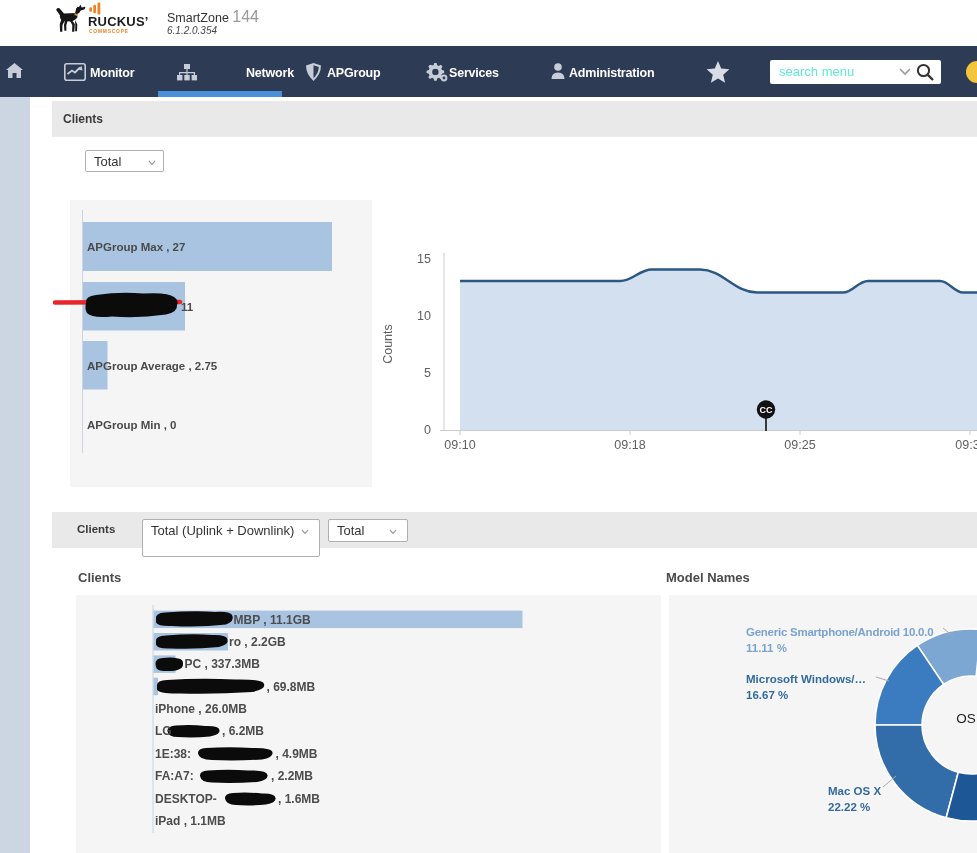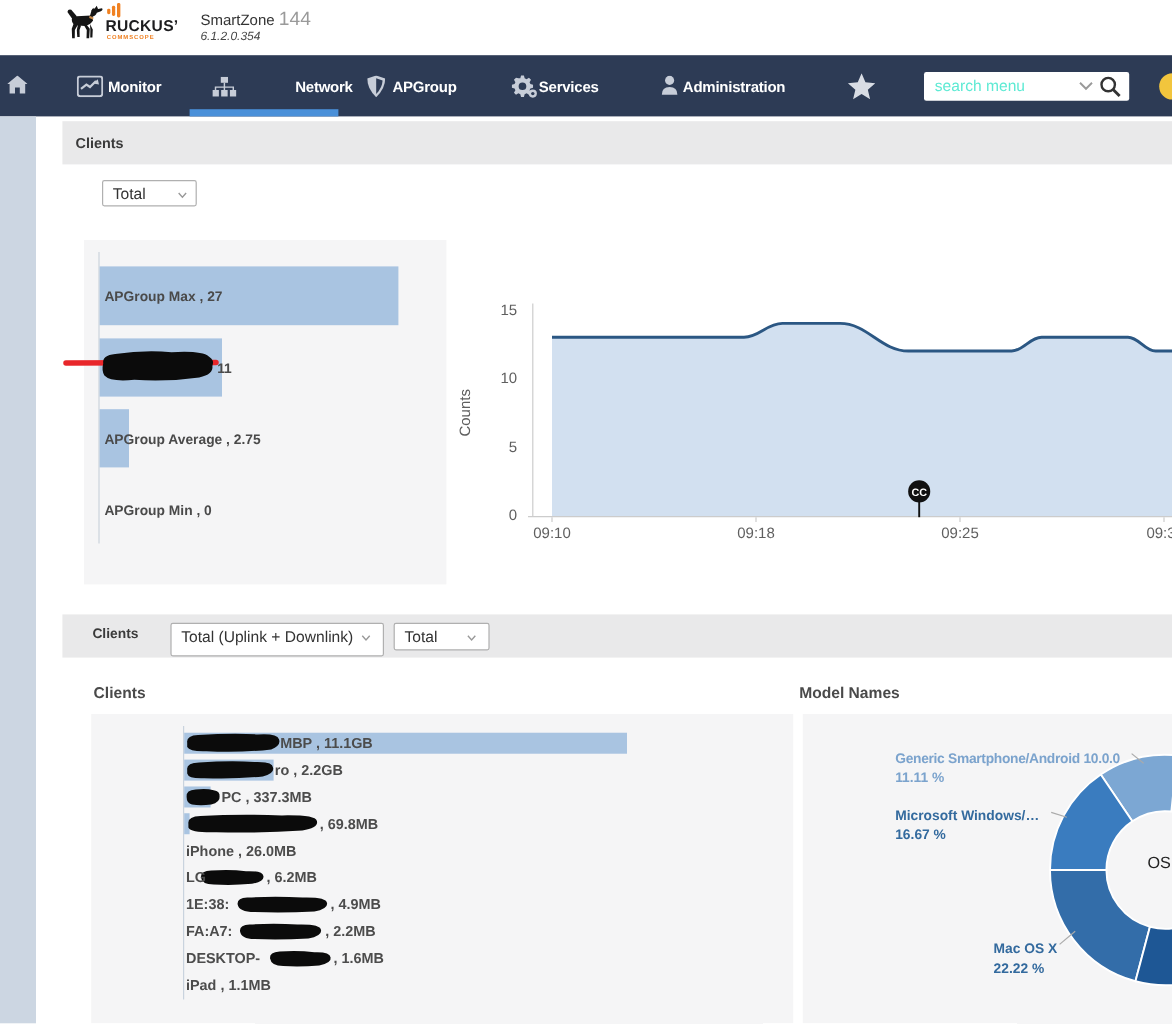--- a/index.html
+++ b/index.html
@@ -107,21 +107,21 @@
 <div class="dd" style="left:61px;top:150px;width:79px;height:22px;">
   <div class="ddt" style="left:8px;">Total</div>
   <svg class="chev" style="left:62px;top:8px;" width="9" height="7" viewBox="0 0 9 7">
       <polyline points="1,1 4.5,5 8,1" fill="none" stroke="#999" stroke-width="1.3"></polyline>
     </svg>
 </div>
 
 <div class="gbar" style="top:512px;">
   <div class="abs" style="left:25px;top:11px;font-size:11.5px;font-weight:bold;color:#3a3a3a;">Clients</div>
 </div>
-<div class="dd" style="left:118px;top:519px;width:178px;height:28px;">
+<div class="dd" style="left:118px;top:519px;width:178px;height:38px;">
   <div class="ddt" style="left:8px;">Total (Uplink + Downlink)</div>
   <svg class="chev" style="left:158px;top:8px;" width="9" height="7" viewBox="0 0 9 7">
       <polyline points="1,1 4.5,5 8,1" fill="none" stroke="#999" stroke-width="1.3"></polyline>
     </svg>
 </div>
 <div class="dd" style="left:304px;top:519px;width:80px;height:23px;">
   <div class="ddt" style="left:8px;">Total</div>
   <svg class="chev" style="left:60px;top:8px;" width="9" height="7" viewBox="0 0 9 7">
       <polyline points="1,1 4.5,5 8,1" fill="none" stroke="#999" stroke-width="1.3"></polyline>
     </svg>

